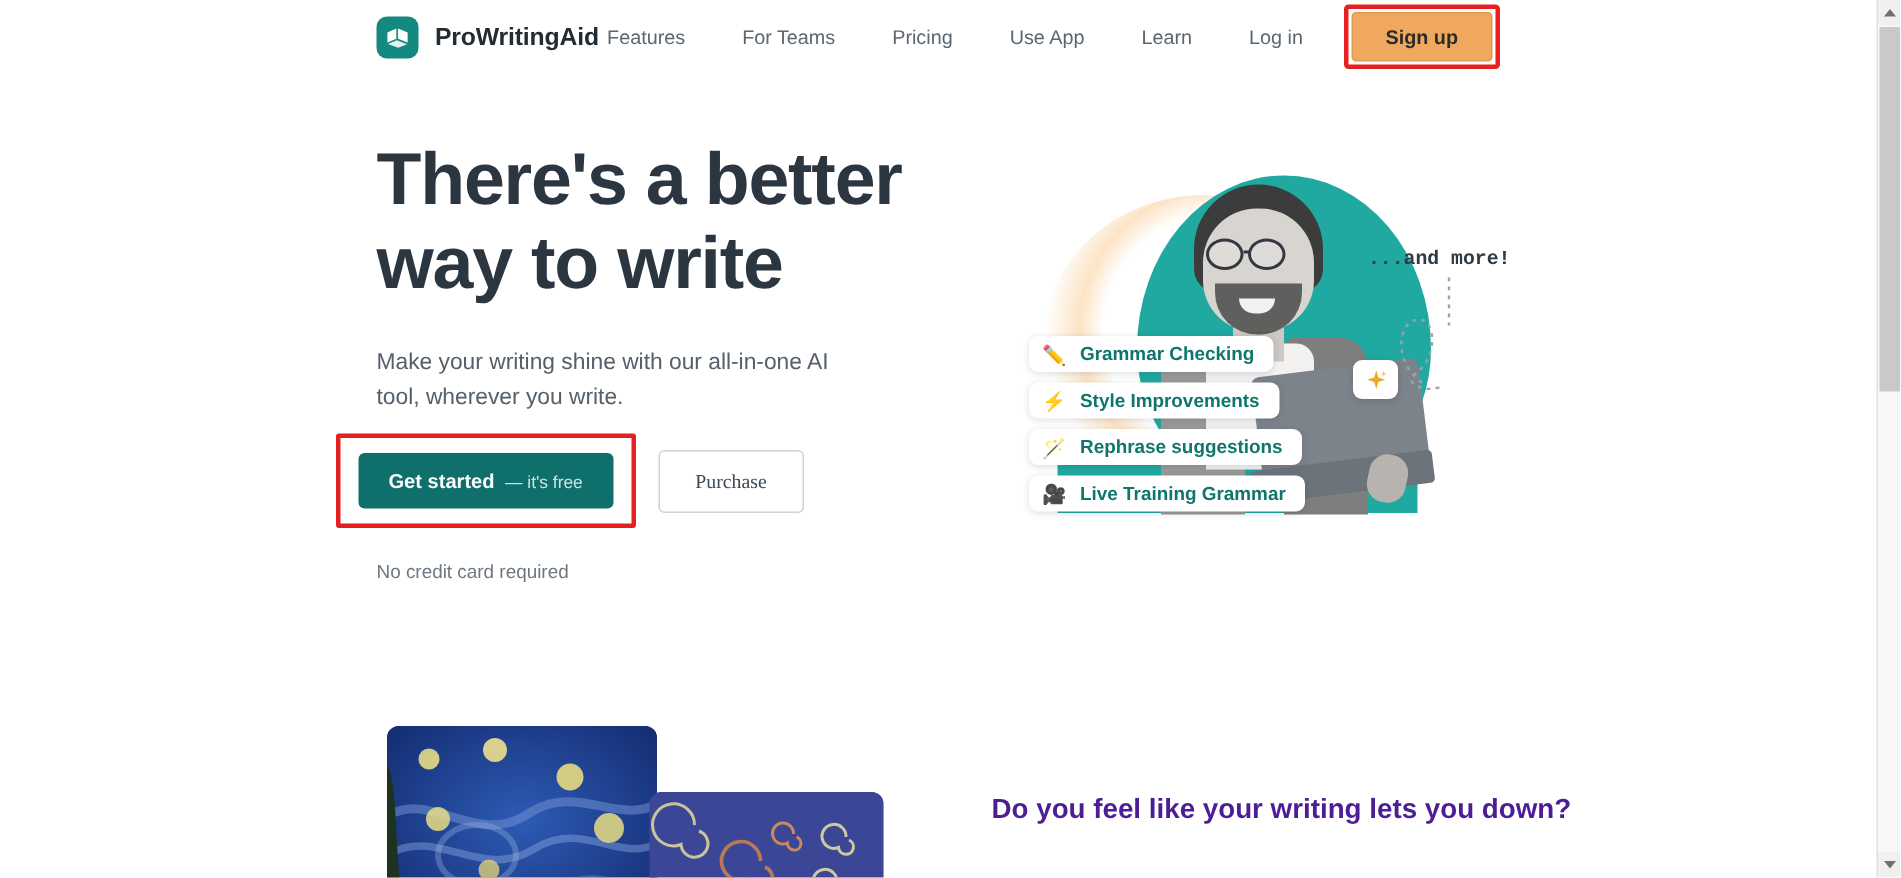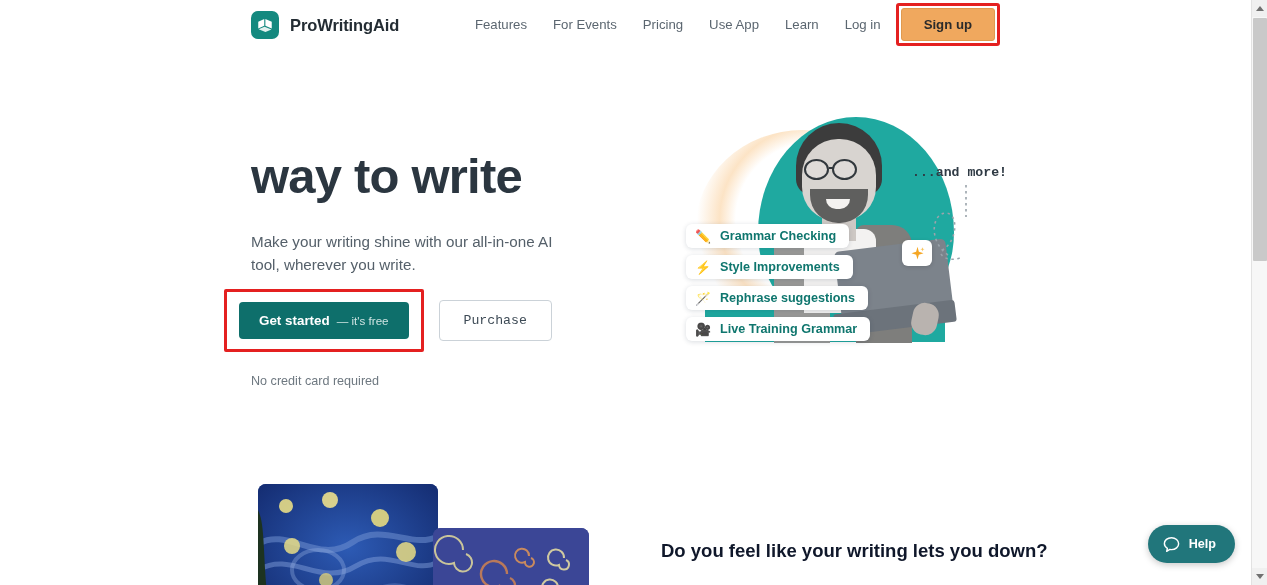--- a/index.html
+++ b/index.html
@@ -66,21 +66,21 @@
   }
   .logo-text {
     font-size: 16.5px;
     font-weight: bold;
     color: #232c33;
     letter-spacing: -0.1px;
   }
   .nav {
     position: absolute; right: 251px; top: 0;
     height: 49px;
-    display: flex; align-items: center; gap: 4px;
+    display: flex; align-items: center; gap: 16px;
   }
   .nav-link {
     font-size: 13.2px;
     color: #5b6670;
     padding: 6px 11px;
     text-decoration: none;
     white-space: nowrap;
     cursor: pointer;
   }
   .signup-annot {
@@ -141,21 +141,21 @@
   .btn-primary .b2 { font-size: 11.6px; color: #cfe4e2; font-weight: normal; }
   .btn-outline {
     margin-left: 15px;
     background: #ffffff;
     color: #3d4a55;
     border: 1px solid #cbd2d8;
     border-radius: 4px;
     padding: 12px 24px;
     font-size: 13.2px;
     cursor: pointer;
-    font-family: Liberation Mono, monospace;
+    font-family: Liberation Serif, serif;
   }
   .nocc {
     position: absolute; left: 251px; top: 374px;
     font-size: 12.6px; color: #6e7880;
   }
 
   
   .hero-art {
     position: absolute; left: 650px; top: 95px;
     width: 400px; height: 270px;
@@ -311,22 +311,22 @@
     background: #1c3a8c;
   }
   .card-blue {
     position: absolute; left: 433px; top: 528px;
     width: 156px; height: 110px;
     border-radius: 8px;
     background: #3b4696;
     overflow: hidden;
   }
   .section-q {
-    position: absolute; left: 661px; top: 540px;
-    font-size: 18.5px; font-weight: bold; color: #0f172a;
+    position: absolute; left: 661px; top: 528px;
+    font-size: 18.5px; font-weight: bold; color: #4c1d95;
     white-space: nowrap;
   }
 
   
   .help-btn {
     position: absolute; right: 32px; bottom: 22px;
     background: #21767b;
     color: #ffffff;
     border-radius: 22px;
     height: 38px;
@@ -351,35 +351,35 @@
           <path d="M3 7.5 L11 4 L11 13 L3 16.5 Z" fill="#ffffff"></path>
           <path d="M12.5 4 L21 7.5 L21 16.5 L12.5 13 Z" fill="#ffffff"></path>
           <path d="M3.5 17.8 L11.4 14.4 L20.6 18 L12.6 21.2 Z" fill="#ffffff" opacity="0.88"></path>
         </svg>
       </span>
       <span class="logo-text">ProWritingAid</span>
     </div>
 
     <nav class="nav">
       <a class="nav-link">Features</a>
-      <a class="nav-link">For Events</a>
+      <a class="nav-link">For Teams</a>
       <a class="nav-link">Pricing</a>
       <a class="nav-link">Use App</a>
       <a class="nav-link">Learn</a>
       <a class="nav-link">Log in</a>
 
       <span class="signup-annot">
         <span class="signup-btn">Sign up</span>
       </span>
     </nav>
   </div>
 
   <div class="hero-copy">
     <h1 class="hero-title">
-      <br>
+      <span>There's a better</span><br>
       <span>way to write</span>
     </h1>
     <p class="hero-sub">Make your writing shine with our all-in-one AI tool, wherever you write.</p>
   </div>
 
   <div class="cta-row">
     <span class="cta-annot">
       <button class="btn-primary">
         <span class="b1">Get started</span>
         <span class="b2">— it's free</span>
@@ -475,26 +475,20 @@
       <path d="M96 28 a7 7 0 1 0 -4 6 a4.5 4.5 0 1 0 6 -4" fill="none" stroke="#c98a5e" stroke-width="2"></path>
       <path d="M131 30 a8 8 0 1 0 -5 7 a5 5 0 1 0 7 -5" fill="none" stroke="#cfc9a0" stroke-width="2"></path>
       <path d="M74 46 a13 13 0 1 0 -8 12 a8 8 0 1 0 11 -8" fill="none" stroke="#b9795a" stroke-width="2.4"></path>
       <path d="M125 60 a8 8 0 1 0 -5 7 a5 5 0 1 0 7 -5" fill="none" stroke="#cfc9a0" stroke-width="2"></path>
       <path d="M48 94 a16 16 0 1 0 -10 14" fill="none" stroke="#9fb6da" stroke-width="2.4"></path>
     </svg>
   </div>
 
   <div class="section-q">Do you feel like your writing lets you down?</div>
 
-  <div class="help-btn">
-    <svg width="19" height="19" viewBox="0 0 24 24" aria-hidden="true">
-      <path d="M12 3.4 C6.9 3.4 3 6.7 3 10.8 C3 13.3 4.5 15.5 6.8 16.8 L5.9 20.6 L9.9 18.3 C10.6 18.4 11.3 18.5 12 18.5 C17.1 18.5 21 15.1 21 11 C21 6.9 17.1 3.4 12 3.4 Z" fill="none" stroke="#ffffff" stroke-width="1.8" stroke-linejoin="round"></path>
-    </svg>
-    <span class="help-lbl">Help</span>
-  </div>
 
   <div class="scrollbar">
     <div class="sb-arrow up">
         <span class="sb-tri up"></span>
       </div>
     <div class="sb-thumb"></div>
     <div class="sb-arrow down">
         <span class="sb-tri down"></span>
       </div>
   </div>

